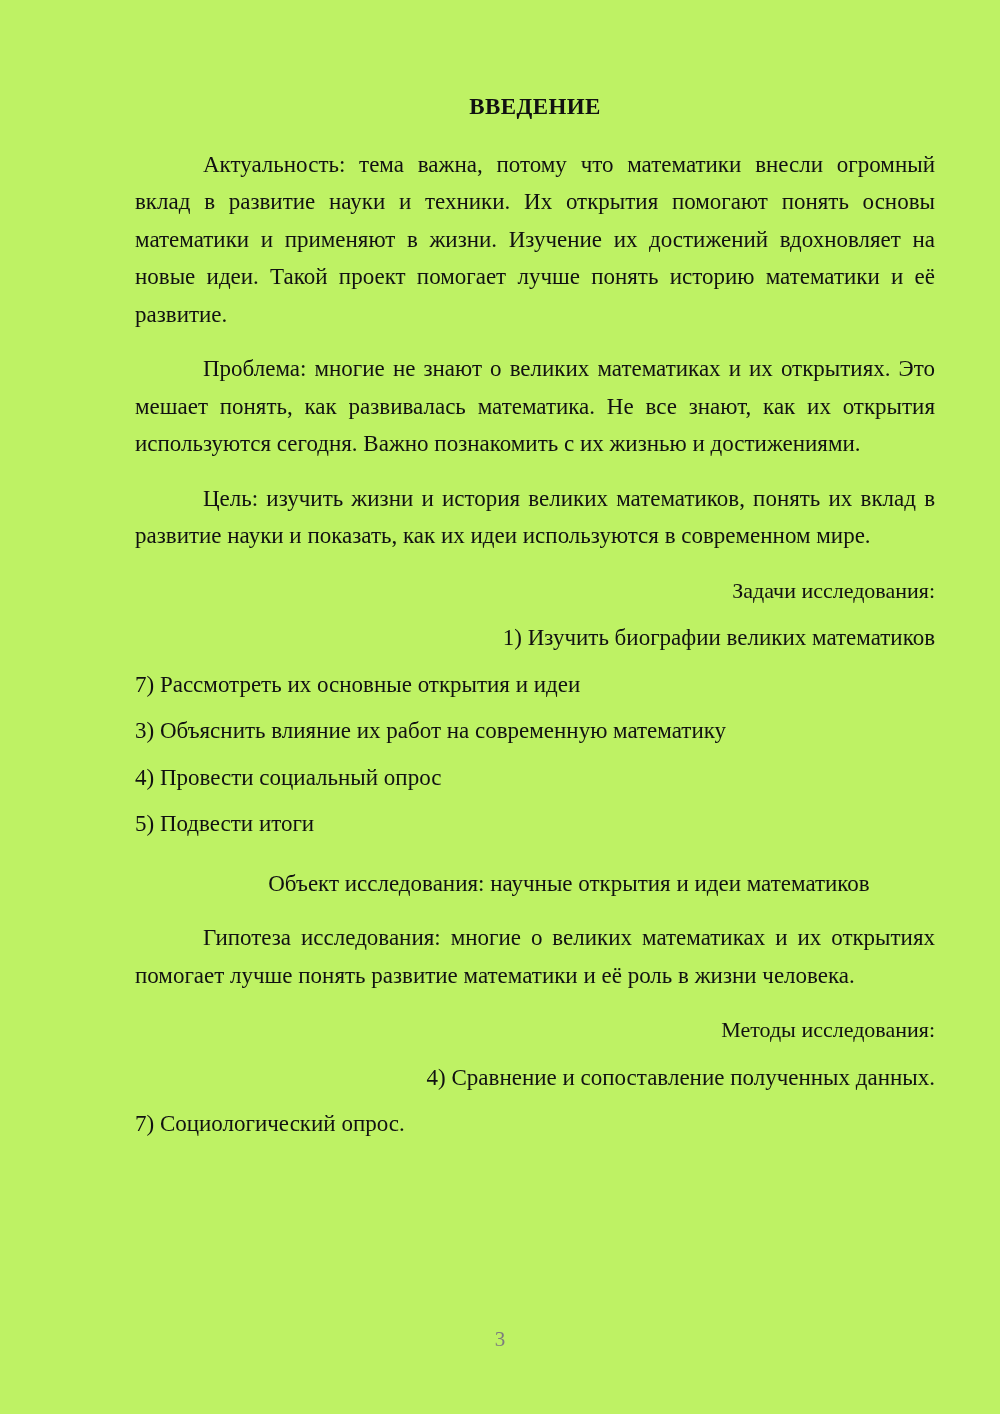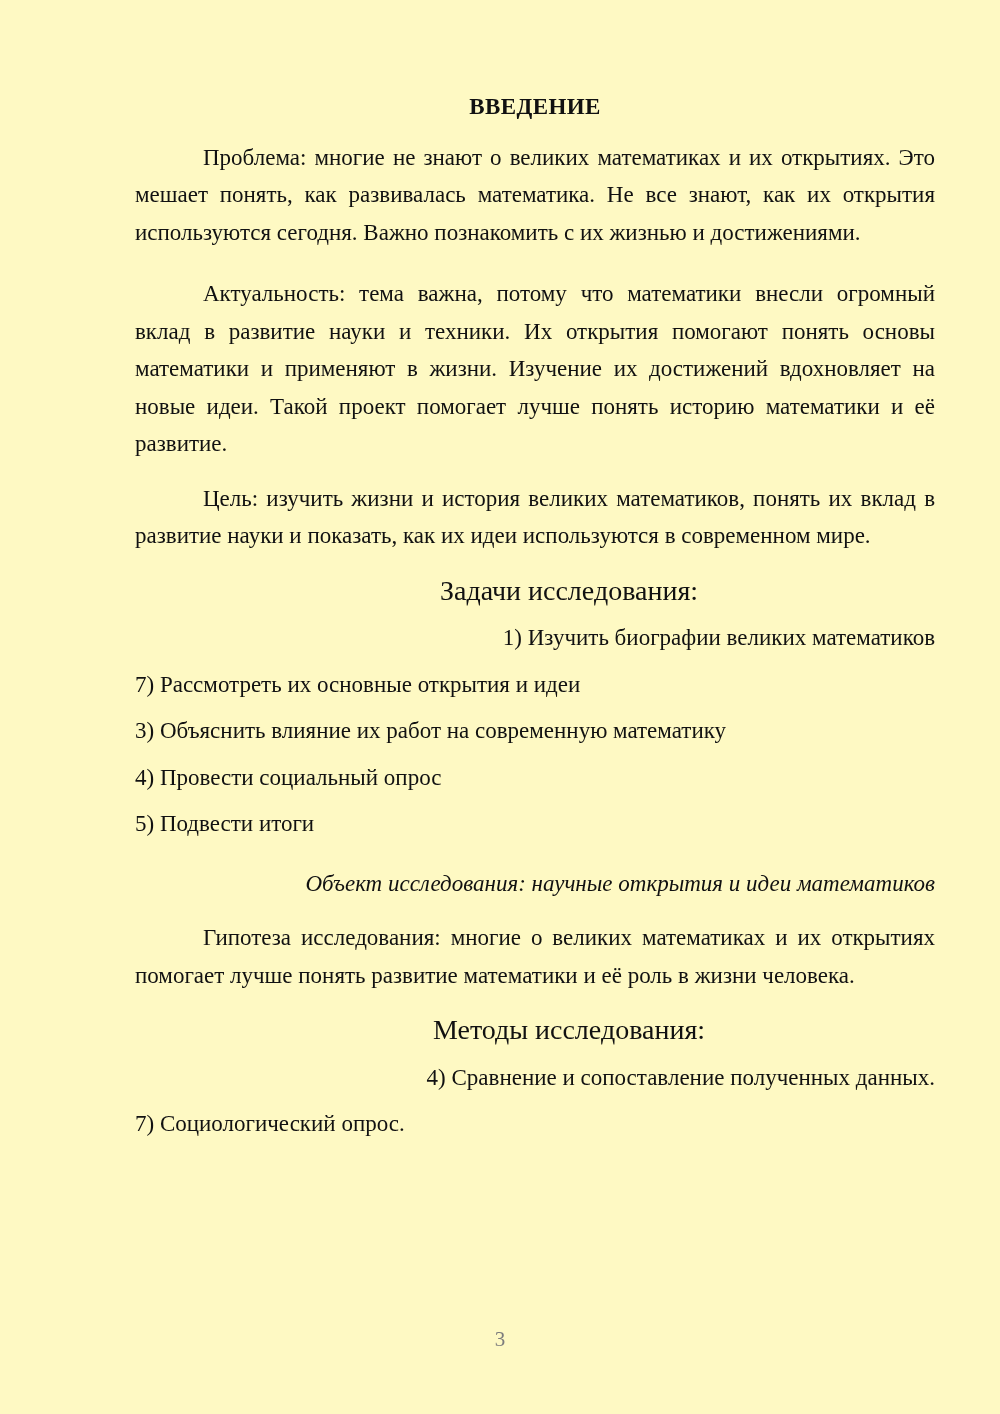--- a/index.html
+++ b/index.html
@@ -6,21 +6,21 @@
   html, body {
     margin: 0;
     padding: 0;
     background: #ffffff;
   }
   .page {
     position: relative;
     width: 1000px;
     height: 1414px;
     margin: 0 auto;
-    background: #fef9c3;
+    background: #bef264;
     font-family: "Liberation Serif", "DejaVu Serif", serif;
     color: #111111;
     box-sizing: border-box;
     overflow: hidden;
   }
   .content {
     position: absolute;
     left: 135px;
     top: 0;
     width: 800px;
@@ -41,23 +41,23 @@
     text-justify: inter-word;
     text-indent: 68px;
     margin: 0;
     padding-top: 17px;
     hyphens: none;
   }
   .para.first {
     padding-top: 24px;
   }
   .lead-line {
-    font-size: 28px;
+    font-size: 22px;
     line-height: 37.5px;
-    text-align: center;
+    text-align: right;
     text-indent: 68px;
     margin: 0;
     padding-top: 17px;
   }
   .list {
     list-style: none;
     margin: 0;
     padding: 0;
   }
   .list-item {
@@ -69,25 +69,24 @@
     padding-left: 40px;
     text-indent: -40px;
   }
   .list-item:first-child {
     padding-top: 10px;
     text-align: right;
   }
   .block-line {
     font-size: 23px;
     line-height: 37.5px;
-    text-align: right;
+    text-align: center;
     text-indent: 68px;
     margin: 0;
     padding-top: 18px;
-    font-style: italic;
   }
   .gap-before {
     padding-top: 22px;
   }
   .page-number {
     position: absolute;
     left: 0;
     right: 0;
     top: 1327px;
     text-align: center;
@@ -98,23 +97,23 @@
 </style>
 </head>
 <body>
 
 <div class="page">
 
   <div class="content">
 
     <h1 class="doc-heading">ВВЕДЕНИЕ</h1>
 
+    <p class="para first">Актуальность: тема важна, потому что математики внесли огромный вклад в развитие науки и техники. Их открытия помогают понять основы математики и применяют в жизни. Изучение их достижений вдохновляет на новые идеи. Такой проект помогает лучше понять историю математики и её развитие.</p>
+
     <p class="para">Проблема: многие не знают о великих математиках и их открытиях. Это мешает понять, как развивалась математика. Не все знают, как их открытия используются сегодня. Важно познакомить с их жизнью и достижениями.</p>
-
-    <p class="para first">Актуальность: тема важна, потому что математики внесли огромный вклад в развитие науки и техники. Их открытия помогают понять основы математики и применяют в жизни. Изучение их достижений вдохновляет на новые идеи. Такой проект помогает лучше понять историю математики и её развитие.</p>
 
     <p class="para">Цель: изучить жизни и история великих математиков, понять их вклад в развитие науки и показать, как их идеи используются в современном мире.</p>
 
     <p class="lead-line">Задачи исследования:</p>
 
     <ol class="list">
       <li class="list-item">1) Изучить биографии великих математиков</li>
       <li class="list-item">7) Рассмотреть их основные открытия и идеи</li>
       <li class="list-item">3) Объяснить влияние их работ на современную математику</li>
       <li class="list-item">4) Провести социальный опрос</li>

